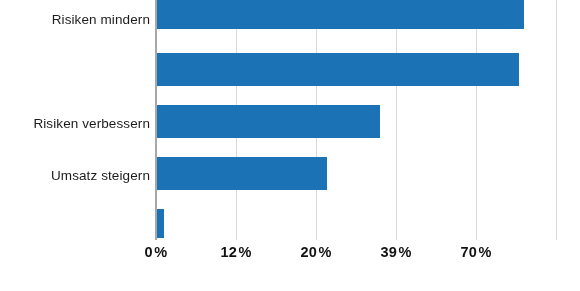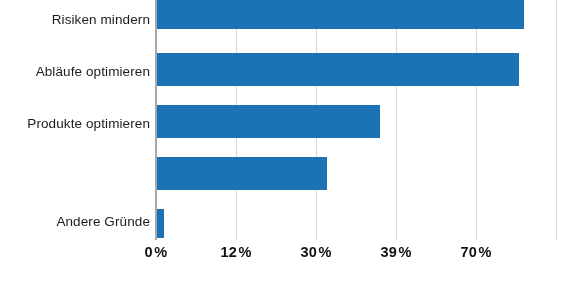--- a/index.html
+++ b/index.html
@@ -108,23 +108,22 @@
     margin-left: 1.5px;
   }
 </style>
 </head>
 <body>
 
 <div id="chart-root" style="background: rgb(255, 255, 255);">
 
   <div class="cat-labels">
     <div class="cat-label" style="top: 13px; color: rgb(28, 28, 28);">Risiken mindern</div>
-    <div class="cat-label" style="top: 65px; color: rgb(28, 28, 28);">Abläufe optimieren</div>
-    <div class="cat-label" style="top: 117px; color: rgb(28, 28, 28);">Produkte optimieren</div>
-    <div class="cat-label" style="top: 215px; color: rgb(28, 28, 28);">Andere Gründe</div>
+    <div class="cat-label" style="top: 117px; color: rgb(28, 28, 28);">Risiken verbessern</div>
+    <div class="cat-label" style="top: 169px; color: rgb(28, 28, 28);">Umsatz steigern</div>
   </div>
 
   <div class="plot">
     <div class="gridlines">
       <div class="gridline" style="left: 0px; background: rgb(217, 217, 217);"></div>
       <div class="gridline" style="left: 80px; background: rgb(217, 217, 217);"></div>
       <div class="gridline" style="left: 160px; background: rgb(217, 217, 217);"></div>
       <div class="gridline" style="left: 240px; background: rgb(217, 217, 217);"></div>
       <div class="gridline" style="left: 320px; background: rgb(217, 217, 217);"></div>
       <div class="gridline" style="left: 400px; background: rgb(217, 217, 217);"></div>
@@ -137,19 +136,19 @@
       <div class="bar" style="top: 157px; height: 33px; width: 170.667px; background: rgb(27, 114, 180);"></div>
       <div class="bar" style="top: 209px; height: 29px; width: 8px; background: rgb(27, 114, 180);"></div>
     </div>
   </div>
 
   <div class="axis-line" style="left: 155px; background: rgb(168, 168, 168);"></div>
 
   <div class="ticks">
     <div class="tick-label" style="left: 0px; color: rgb(18, 18, 18);"><span>0</span><span class="pct">%</span></div>
     <div class="tick-label" style="left: 80px; color: rgb(18, 18, 18);"><span>12</span><span class="pct">%</span></div>
-    <div class="tick-label" style="left: 160px; color: rgb(18, 18, 18);"><span>30</span><span class="pct">%</span></div>
+    <div class="tick-label" style="left: 160px; color: rgb(18, 18, 18);"><span>20</span><span class="pct">%</span></div>
     <div class="tick-label" style="left: 240px; color: rgb(18, 18, 18);"><span>39</span><span class="pct">%</span></div>
     <div class="tick-label" style="left: 320px; color: rgb(18, 18, 18);"><span>70</span><span class="pct">%</span></div>
     <div class="tick-label" style="left: 400px; color: rgb(18, 18, 18); margin-top: 46px;"><span>75</span><span class="pct">%</span></div>
   </div>
 
 </div>
 
 </body></html>

